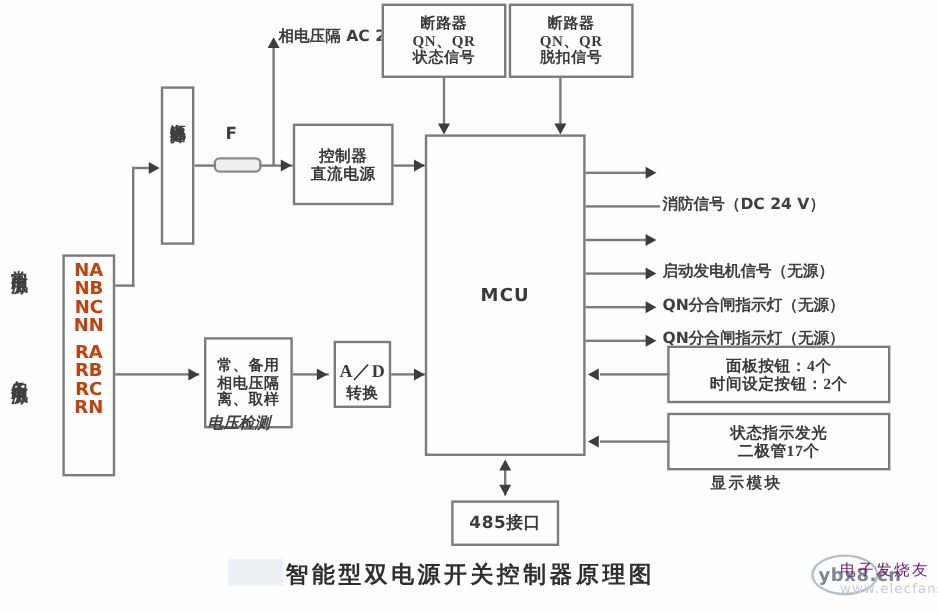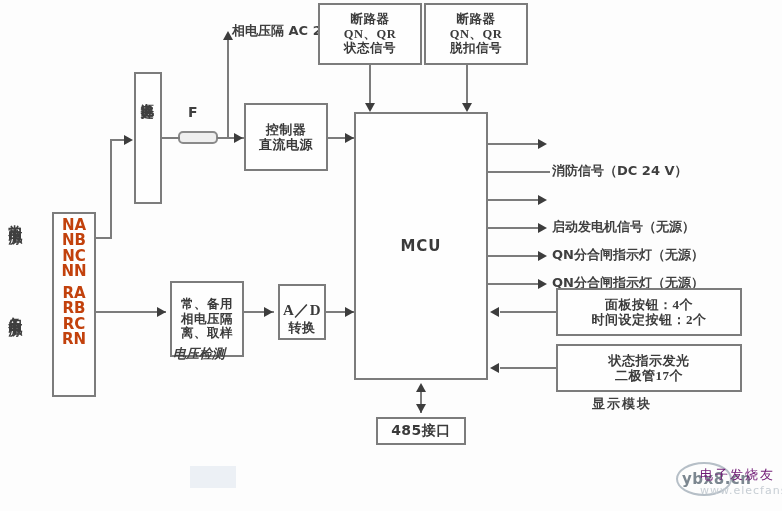--- a/index.html
+++ b/index.html
@@ -272,22 +272,23 @@
     <span class="ln">二极管17个</span>
   </div>
   <div class="hline" style="left:500px; top:367px; width:58px;"></div>
   <div class="arr arr-l" style="left:490px; top:363px;"></div>
 
   <div class="lbl" id="display-module-label" style="left:592px; top:396px; font-size:13px; letter-spacing:2px;">显示模块</div>
 
   <div class="vline" style="left:420px; top:385px; height:28px;"></div>
   <div class="arr arr-d" style="left:416px; top:404px;"></div>
   <div class="arr arr-u" style="left:416px; top:383px;"></div>
-  <div class="box" id="rs485-box" style="left:376px; top:417px; width:90px; height:28px; font-size:14px;">485接口</div>
+  <div class="box" id="rs485-box" style="left:376px; top:417px; width:90px; height:38px; font-size:14px;">485接口</div>
 
   <div class="smudge" style="left:190px; top:466px; width:46px; height:22px;"></div>
+  <div id="diagram-title" style="left:238px; top:466px;">智能型双电源开关控制器原理图</div>
 
   <div id="wm-ellipse" style="left:676px; top:462px; width:52px; height:30px;"></div>
   <div class="wm" id="wm-ybx8" style="left:682px; top:470px;">ybx8.cn</div>
   <div class="wm" id="wm-elecfans-cn" style="left:700px; top:466px;">电子发烧友</div>
   <div class="wm" id="wm-elecfans-url" style="left:700px; top:484px;">www.elecfans.com</div>
 
 </div>
 
 </body></html>

